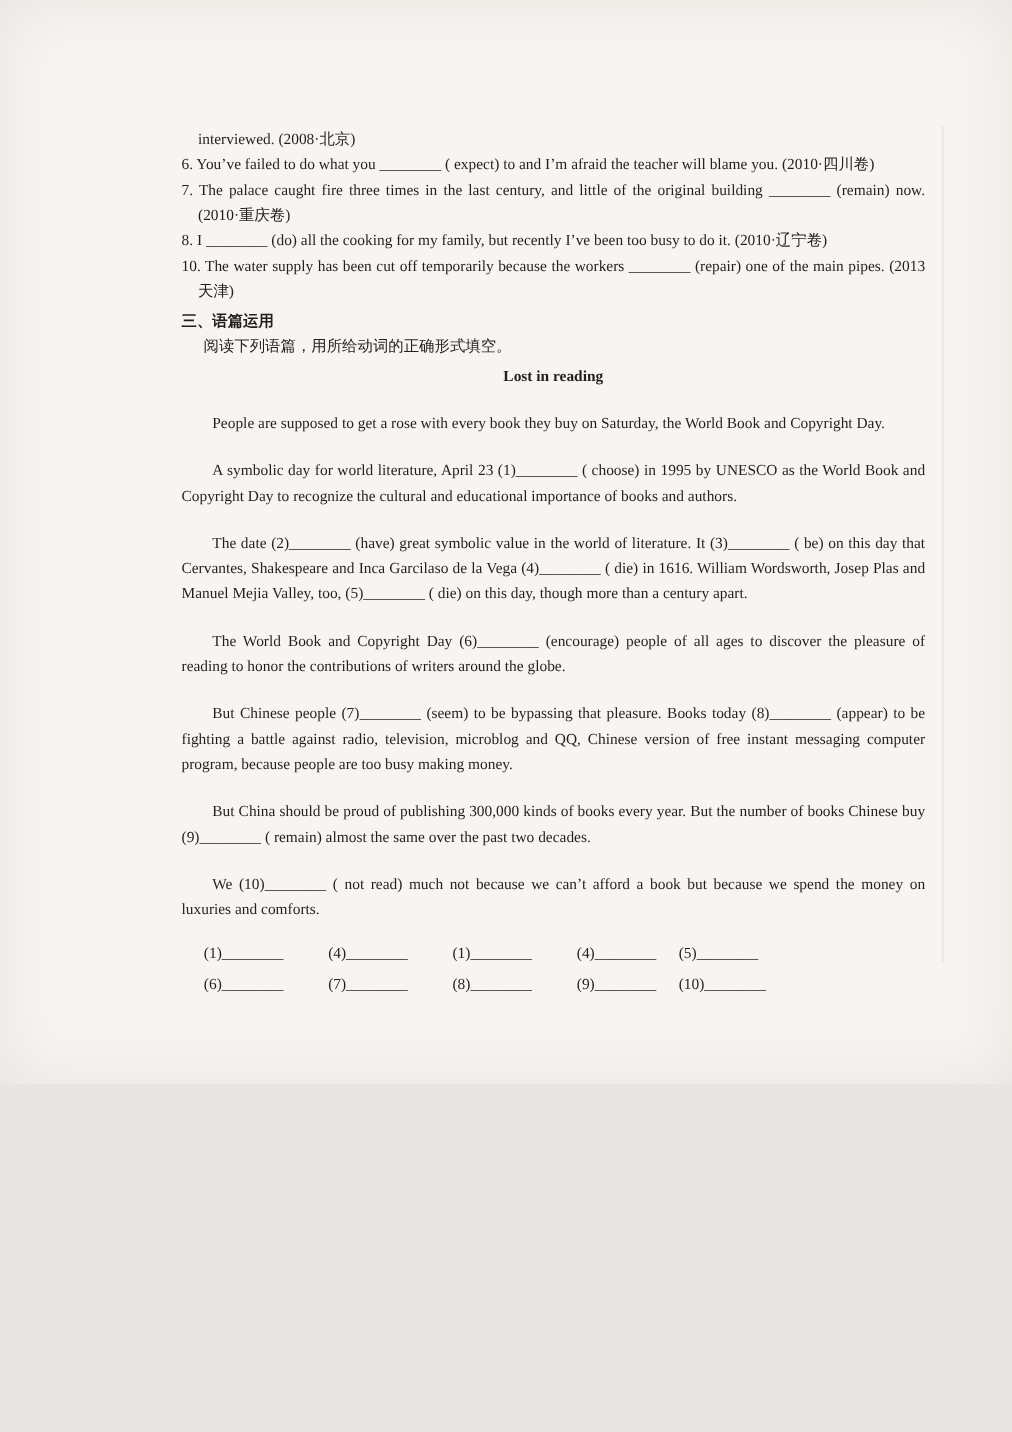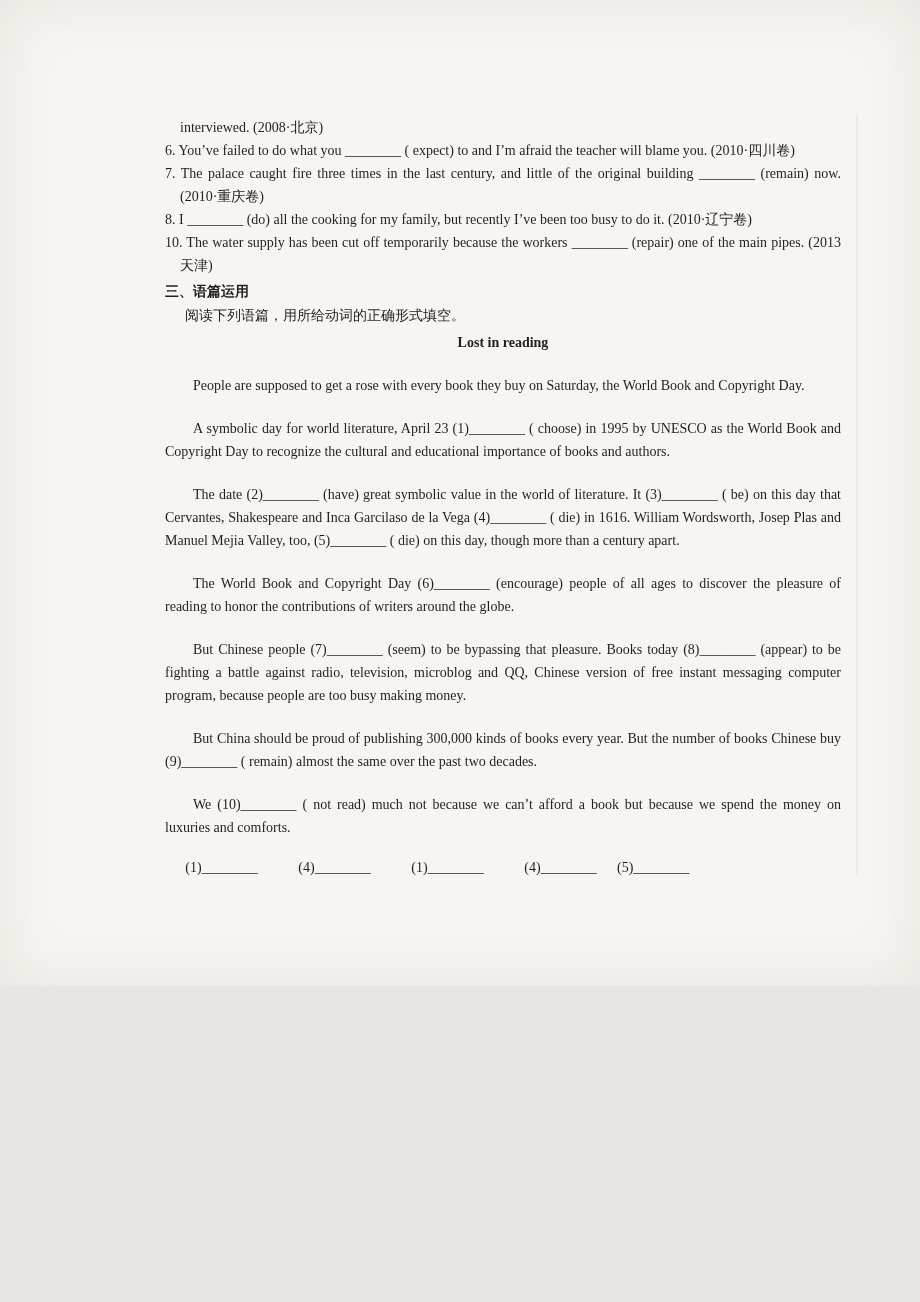--- a/index.html
+++ b/index.html
@@ -94,16 +94,23 @@
     <p class="para">We (10)________ ( not read) much not because we can’t afford a book but because we spend the money on luxuries and comforts.</p>
 
     <div class="answers">
       <div class="answers-row">
         <span class="answers-cell">(1)________</span>
         <span class="answers-cell">(4)________</span>
         <span class="answers-cell">(1)________</span>
         <span class="answers-cell">(4)________</span>
         <span class="answers-cell">(5)________</span>
       </div>
+      <div class="answers-row">
+        <span class="answers-cell">(6)________</span>
+        <span class="answers-cell">(7)________</span>
+        <span class="answers-cell">(8)________</span>
+        <span class="answers-cell">(9)________</span>
+        <span class="answers-cell">(10)________</span>
+      </div>
     </div>
 
   </div>
 </div>
 
 </body></html>

